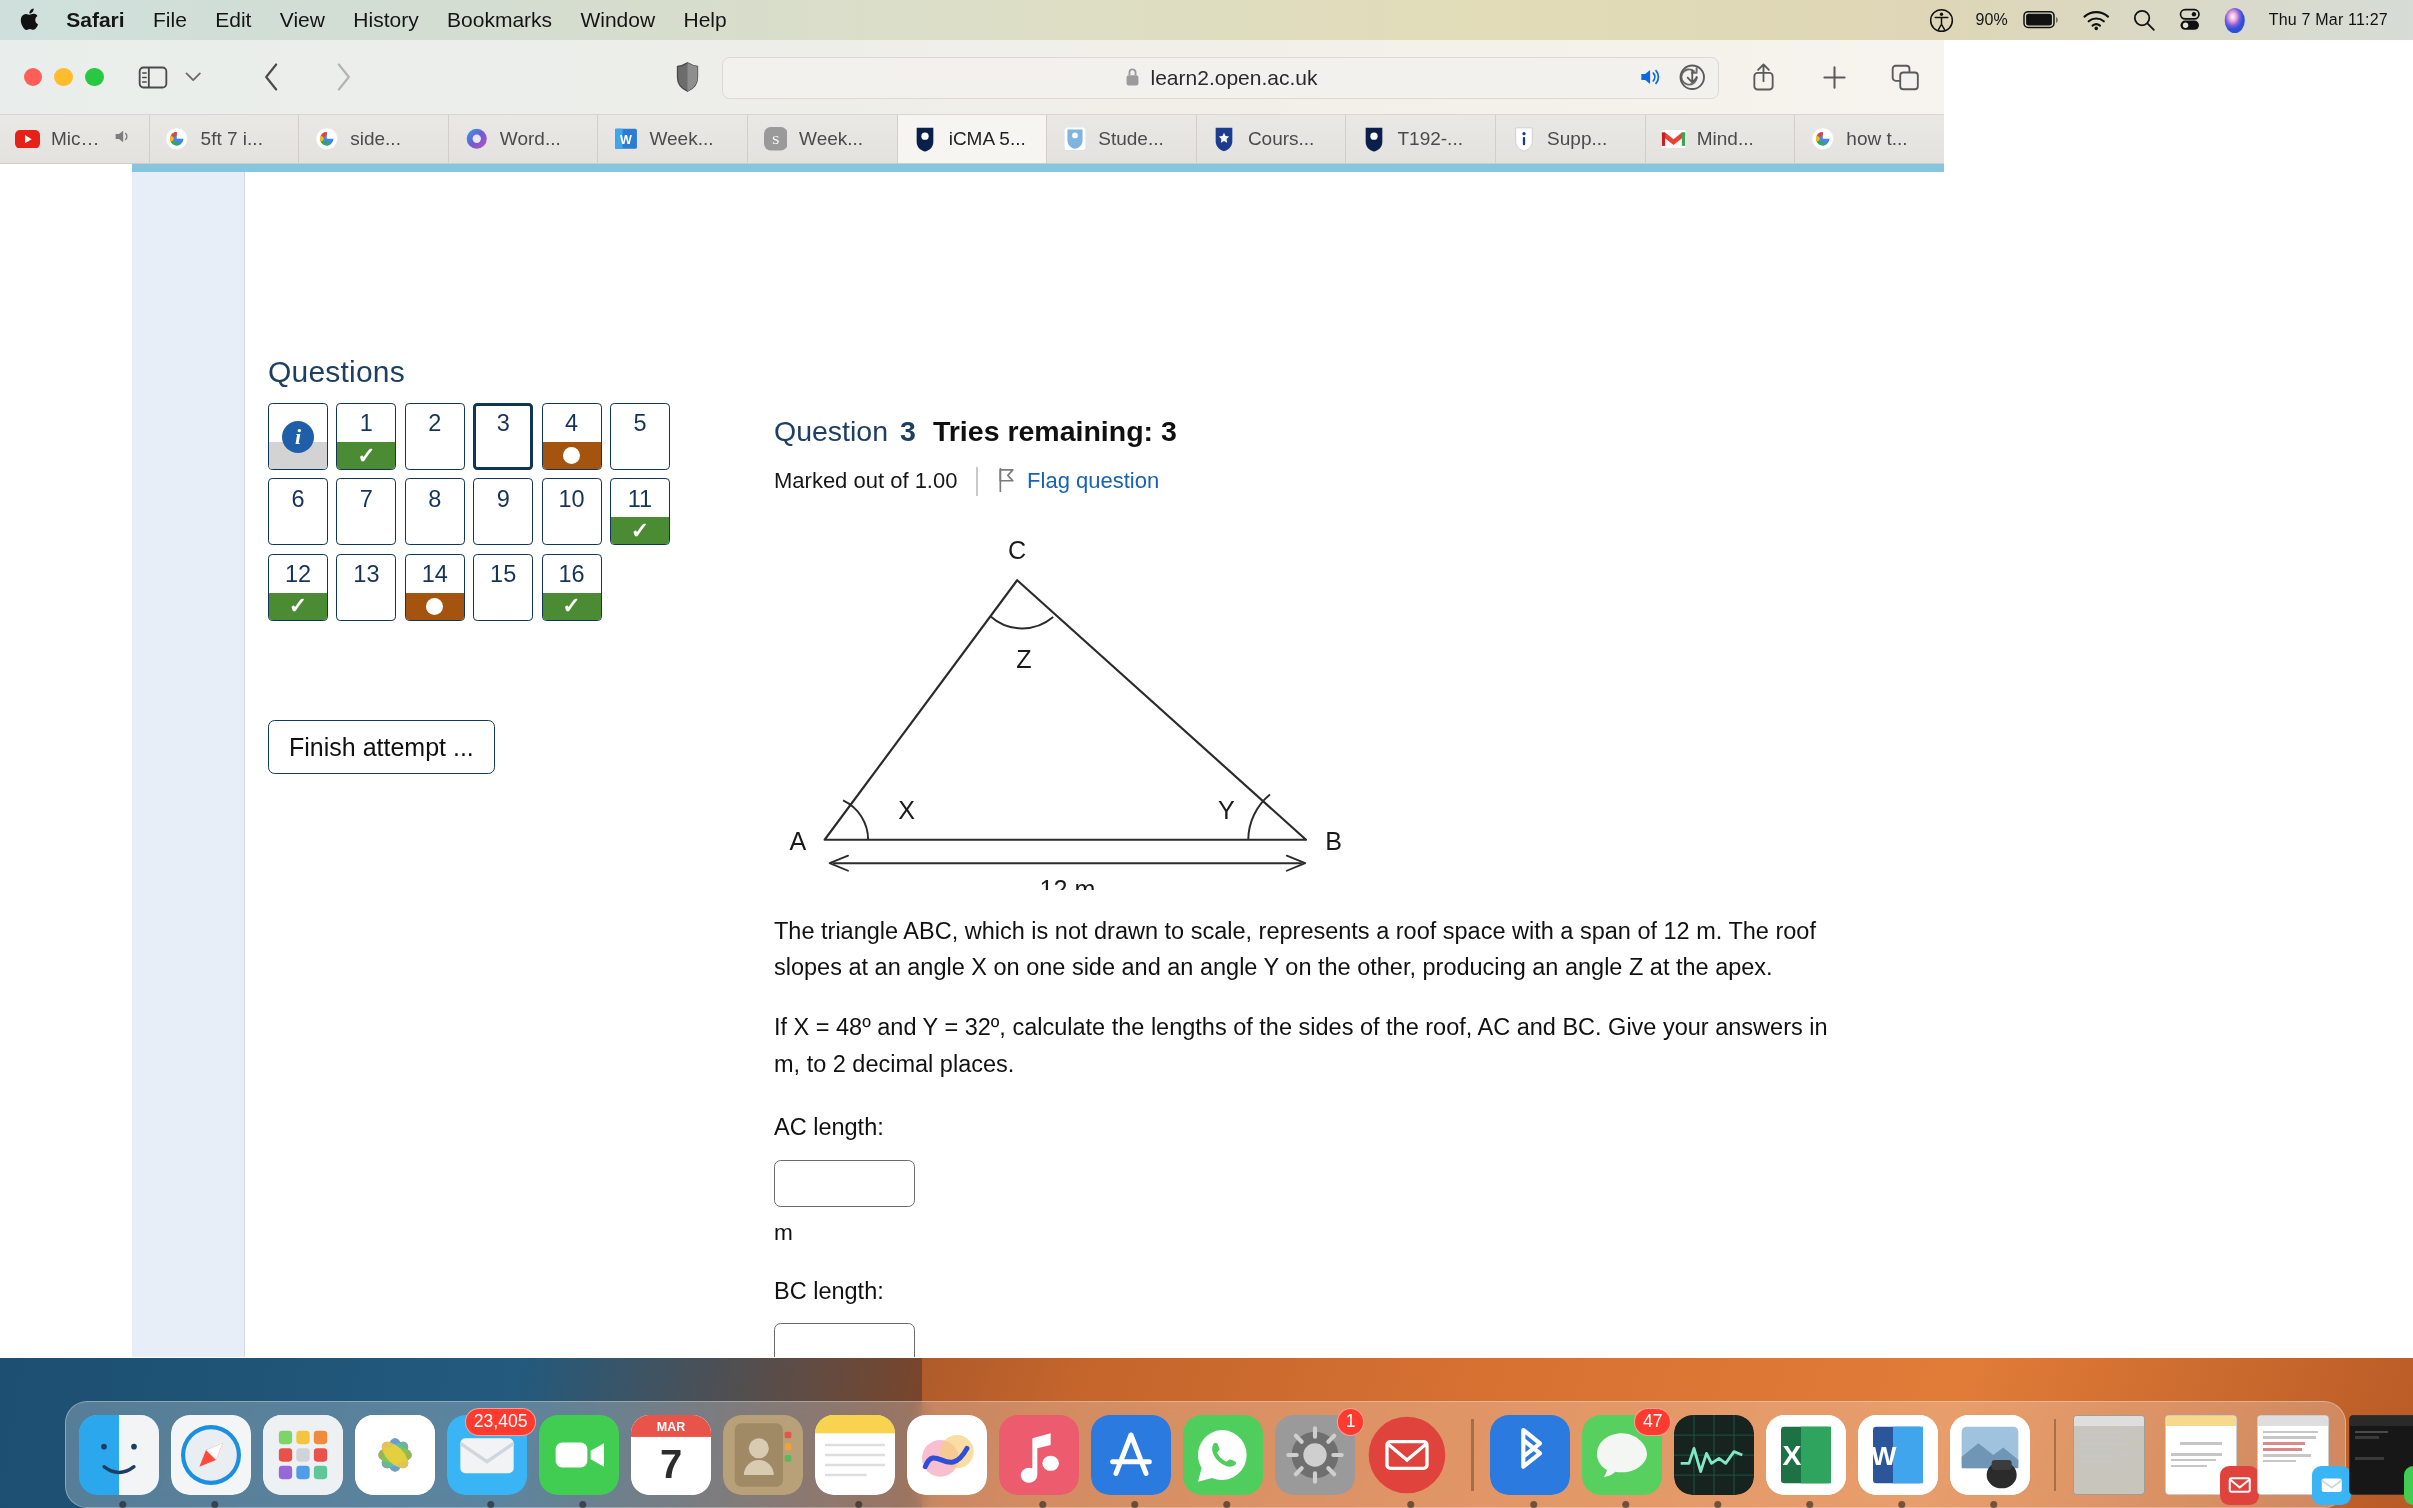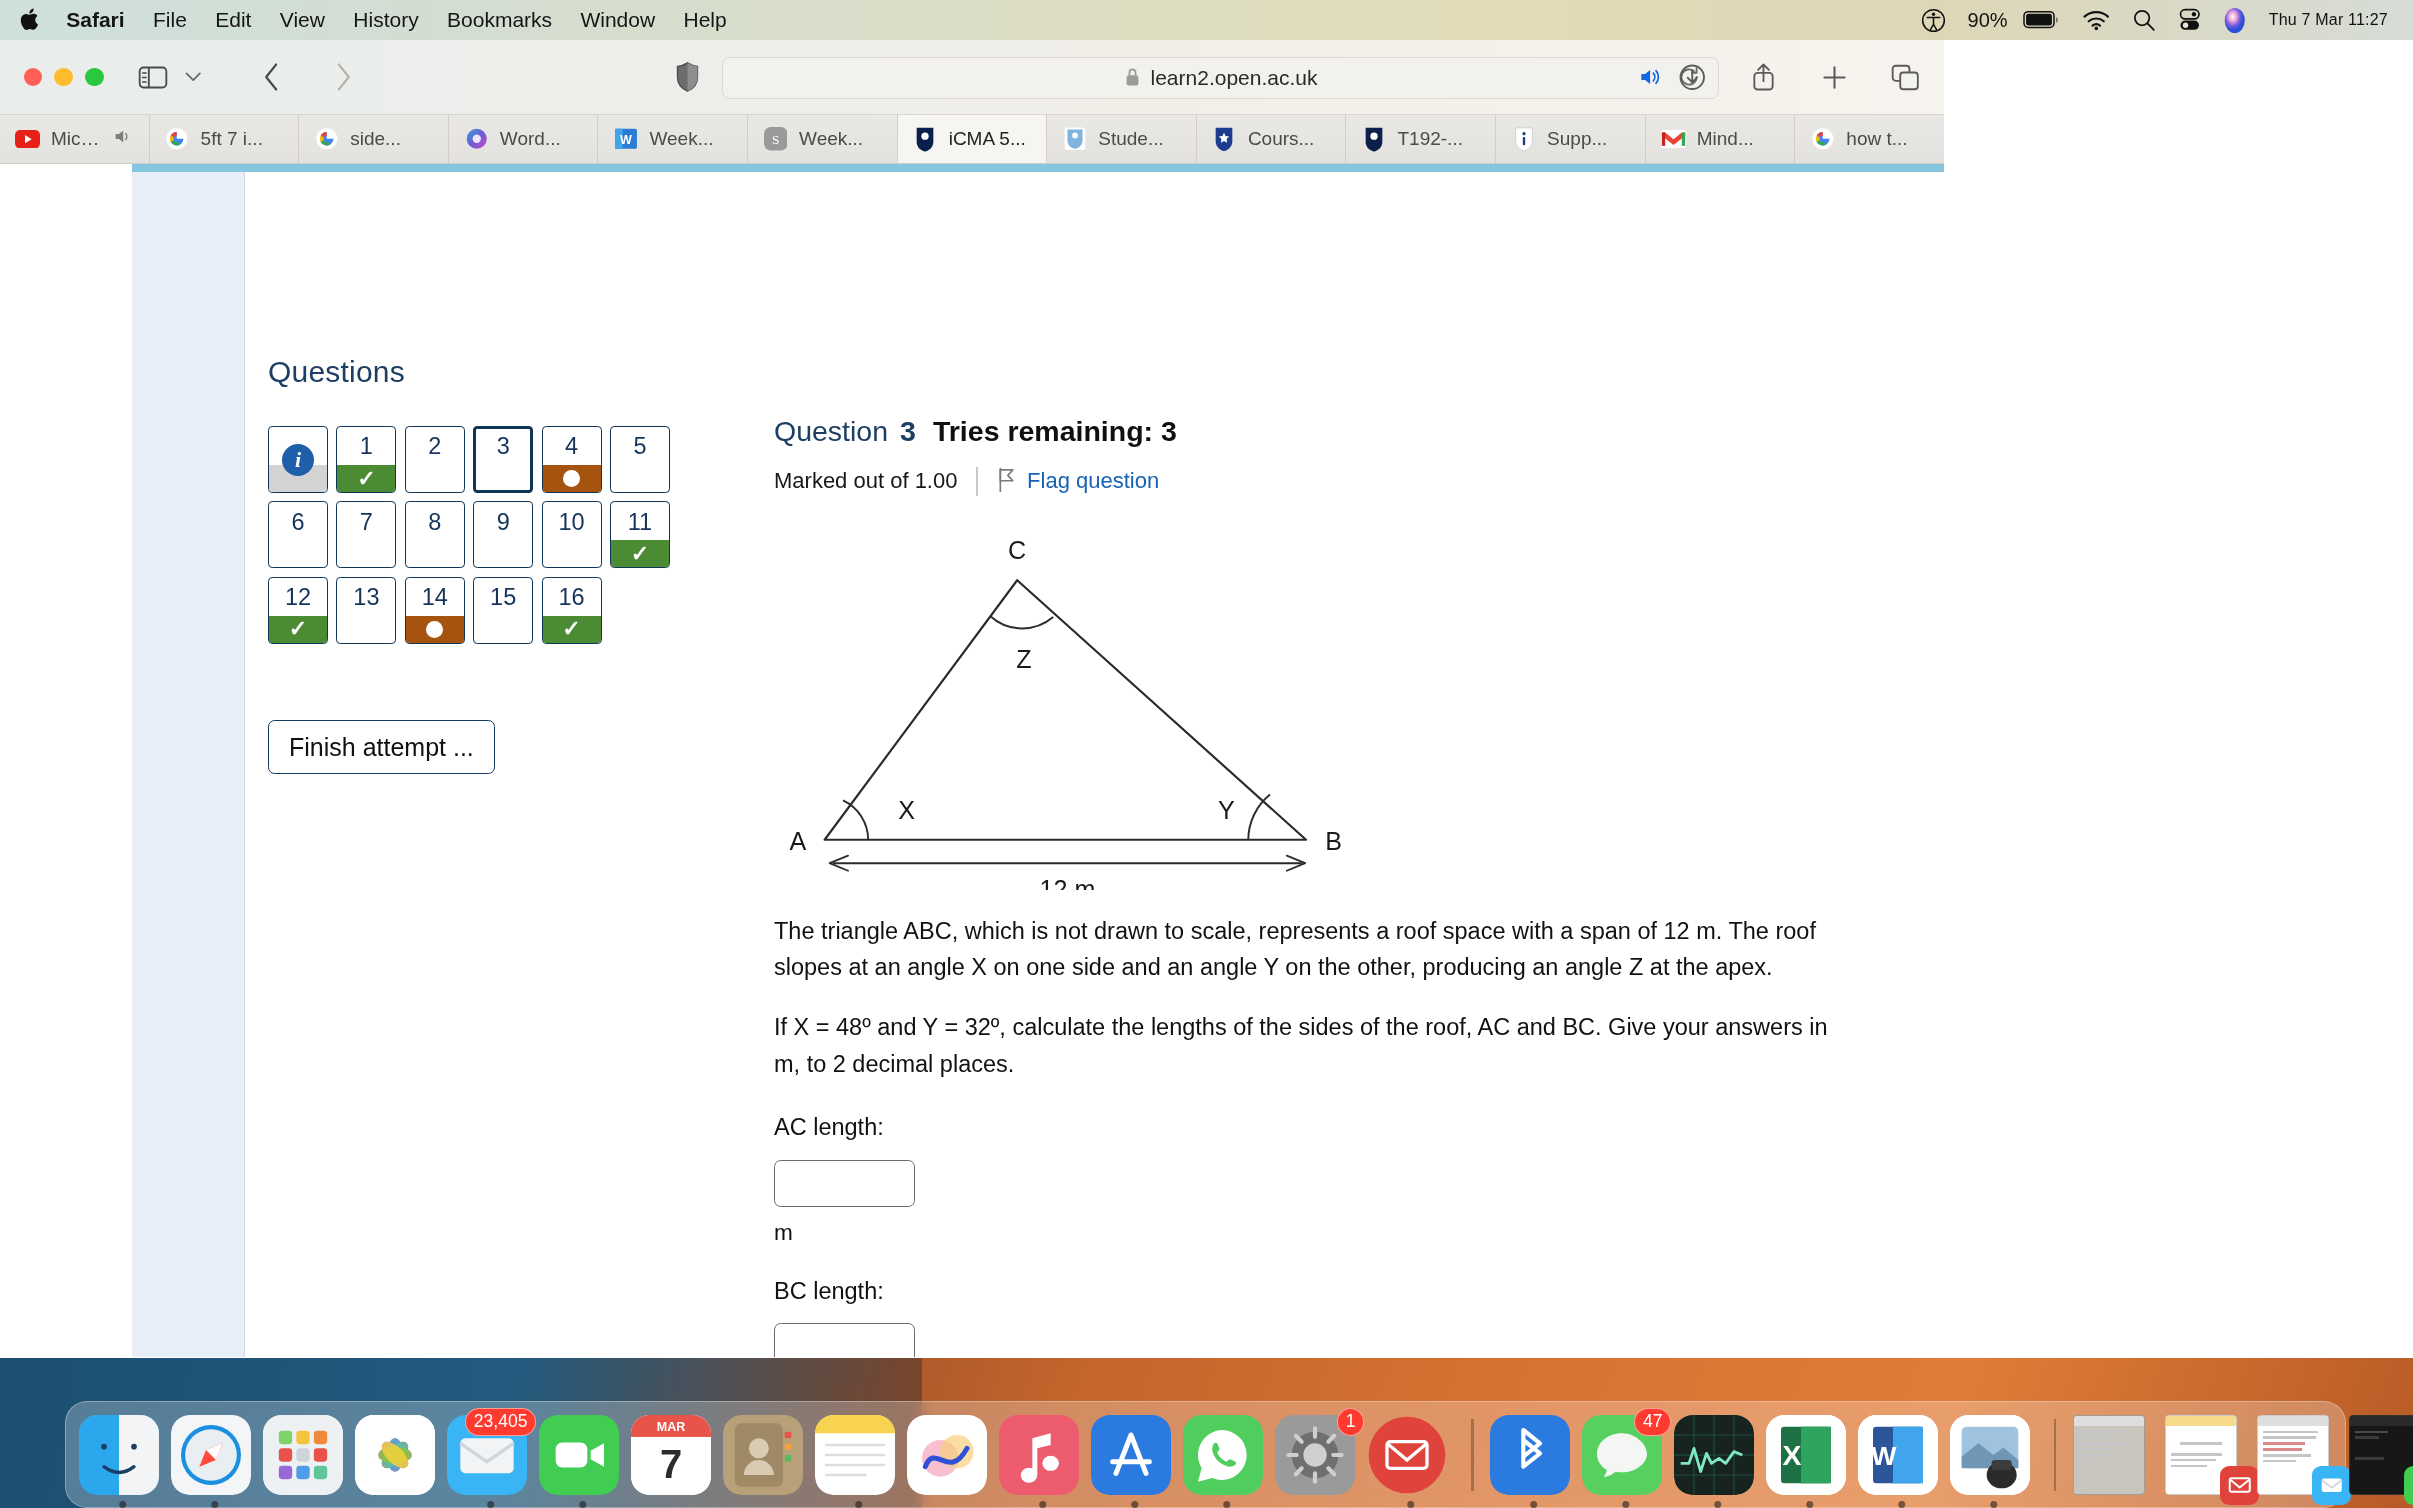--- a/index.html
+++ b/index.html
@@ -26,21 +26,21 @@
   .mb-item {
     font-size: 21px; color: #151515;
     padding: 0 14.2px; line-height: 40px; white-space: nowrap;
   }
   .mb-item.bold { font-weight: bold; }
   #menubar-right {
     margin-left: auto; display: flex; align-items: center; gap: 22px;
     padding-right: 6.7px;
   }
   .mb-ricon { display: flex; align-items: center; justify-content: center; }
-  .mb-batt-txt { font-size: 20px; color: #141414; }
+  .mb-batt-txt { font-size: 16px; color: #141414; }
   .mb-clock { font-size: 16px; color: #111; white-space: nowrap; letter-spacing: 0.2px; }
 
   
   #safari {
     position: absolute; top: 40px; left: 0;
     width: 1944px; height: 1317px;
     background: #fff;
   }
   #toolbar {
     position: relative;
@@ -120,21 +120,21 @@
   #page-white {
     position: absolute; left: 245px; top: 8.4px;
     width: 1926px; height: 1185px;
     background: #ffffff;
     box-shadow: -0.8px 0 0 #cdd3da, 0.8px 0 0 #cdd3da;
   }
 
   
   #qnav { position: absolute; left: 268px; top: 191px; width: 436px; }
   #qnav-title {
-    font-size: 30px; color: #1d3f63; font-weight: normal; margin-bottom: 37px;
+    font-size: 30px; color: #1d3f63; font-weight: normal; margin-bottom: 14px;
     letter-spacing: 0.2px;
   }
   #qgrid { display: flex; flex-wrap: wrap; gap: 8.4px 8.4px; width: 411px; }
   .qbox {
     width: 60px; height: 67px;
     border: 1.7px solid #0f3557;
     border-radius: 4.2px;
     background: #fff;
     display: flex; flex-direction: column;
     overflow: hidden;

